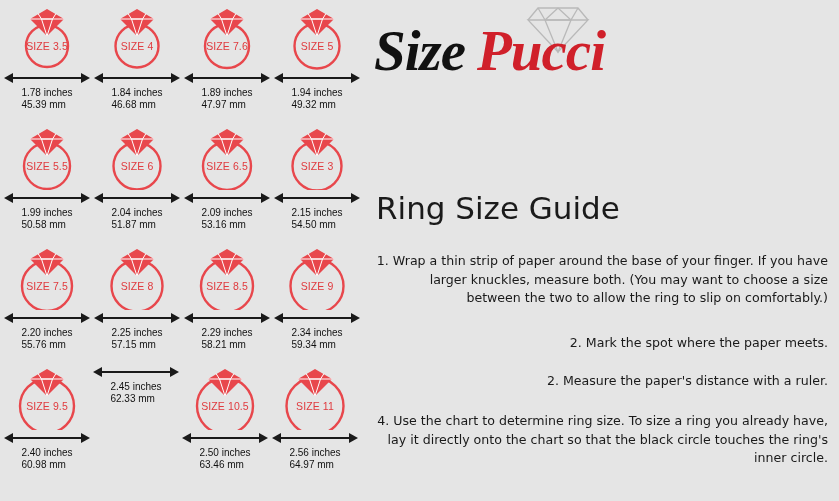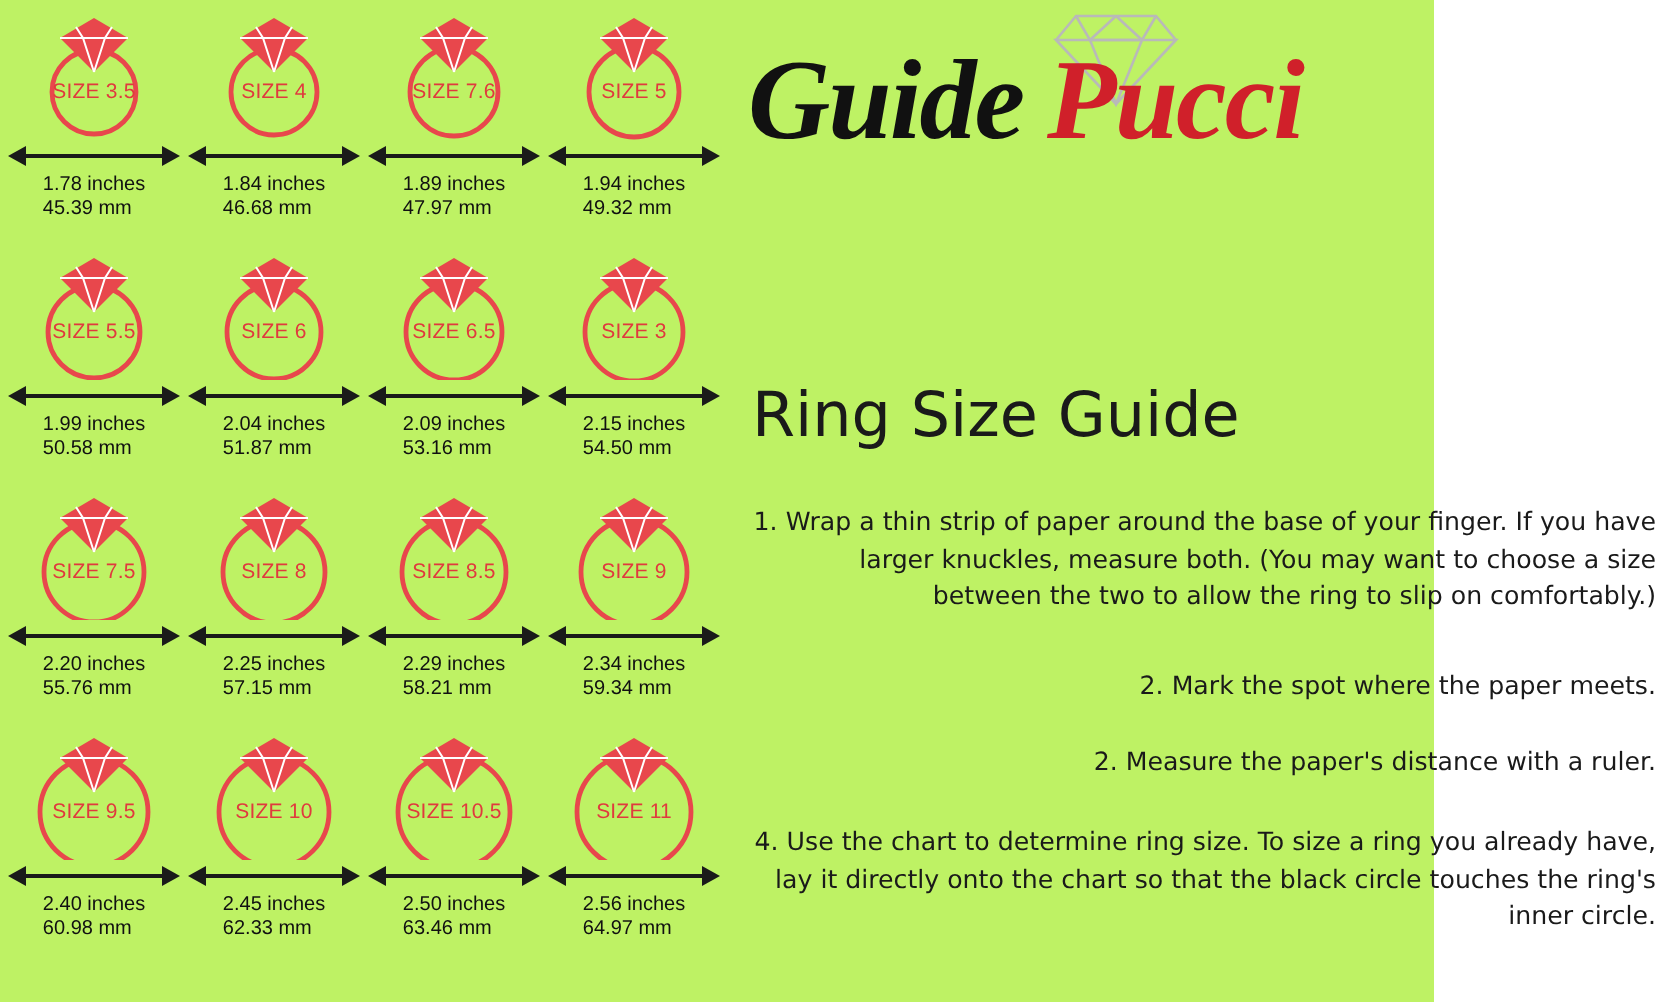--- a/index.html
+++ b/index.html
@@ -5,23 +5,23 @@
   * { box-sizing: border-box; }
   html, body {
     margin: 0; padding: 0;
     width: 839px; height: 501px;
     background: #ffffff;
     font-family: "Liberation Sans", sans-serif;
     overflow: hidden;
   }
   #page {
     position: relative;
-    width: 717px;
+    width: 839px;
     height: 501px;
-    background: #bef264;
+    background: #e5e5e5;
   }
 
   
   #chart {
     position: absolute;
     left: 0; top: 0;
     width: 362px;
     height: 501px;
     padding: 4px 2px 0 2px;
   }
@@ -446,31 +446,20 @@
           <div class="arrow-head left"></div>
             <div class="arrow-line"></div>
             <div class="arrow-head right"></div>
         </div>
         <div class="meas">
           <div>2.40 inches</div>
           <div>60.98 mm</div>
         </div>
       </div>
       <div class="cell">
-        <div class="ring">
-          <svg width="90" height="64" viewBox="0 0 90 64">
-            <circle cx="45" cy="40" r="27.5" fill="none" stroke="#e8474c" stroke-width="2.4"></circle>
-            <path d="M45 3 L62 13 L45 30 L28 13 Z" fill="#e8474c"></path>
-            <path d="M28 13 L62 13" stroke="#ffffff" stroke-width="1.1"></path>
-            <path d="M36 7.5 L39.5 13 L45 30" stroke="#ffffff" stroke-width="1" fill="none"></path>
-            <path d="M54 7.5 L50.5 13 L45 30" stroke="#ffffff" stroke-width="1" fill="none"></path>
-            <path d="M39.5 13 L50.5 13" stroke="#ffffff" stroke-width="1"></path>
-          </svg>
-          <div class="size-label">SIZE 10</div>
-        </div>
         <div class="arrow-wrap">
           <div class="arrow-head left"></div>
             <div class="arrow-line"></div>
             <div class="arrow-head right"></div>
         </div>
         <div class="meas">
           <div>2.45 inches</div>
           <div>62.33 mm</div>
         </div>
       </div>
@@ -530,21 +519,21 @@
           <g fill="none" stroke="#b9b9b9" stroke-width="1.3">
             <path d="M20 18 L50 18 L80 18 L50 50 Z"></path>
             <path d="M20 18 L30 6 L70 6 L80 18"></path>
             <path d="M30 6 L37 18 L50 50 L63 18 L70 6"></path>
             <path d="M37 18 L63 18"></path>
             <path d="M50 6 L37 18 M50 6 L63 18"></path>
           </g>
         </svg>
       </div>
       <div id="brand-text">
-        <span id="brand-first">Guide</span><span id="brand-second">Pucci</span>
+        <span id="brand-first">Size</span><span id="brand-second">Pucci</span>
       </div>
     </div>
 
     <div id="guide-title">Ring Size Guide</div>
 
     <div class="step" id="step1">1.  Wrap a thin strip of paper around the base of your finger. If you have larger knuckles, measure both. (You may want to choose a size between the two to allow the ring to slip on comfortably.)</div>
     <div class="step" id="step2">2.  Mark the spot where the paper meets.</div>
     <div class="step" id="step3">2.  Measure the paper's distance with a ruler.</div>
     <div class="step" id="step4">4.  Use the chart to determine ring size. To size a ring you already have, lay it directly onto the chart so that the black circle touches the ring's inner circle.</div>
 

